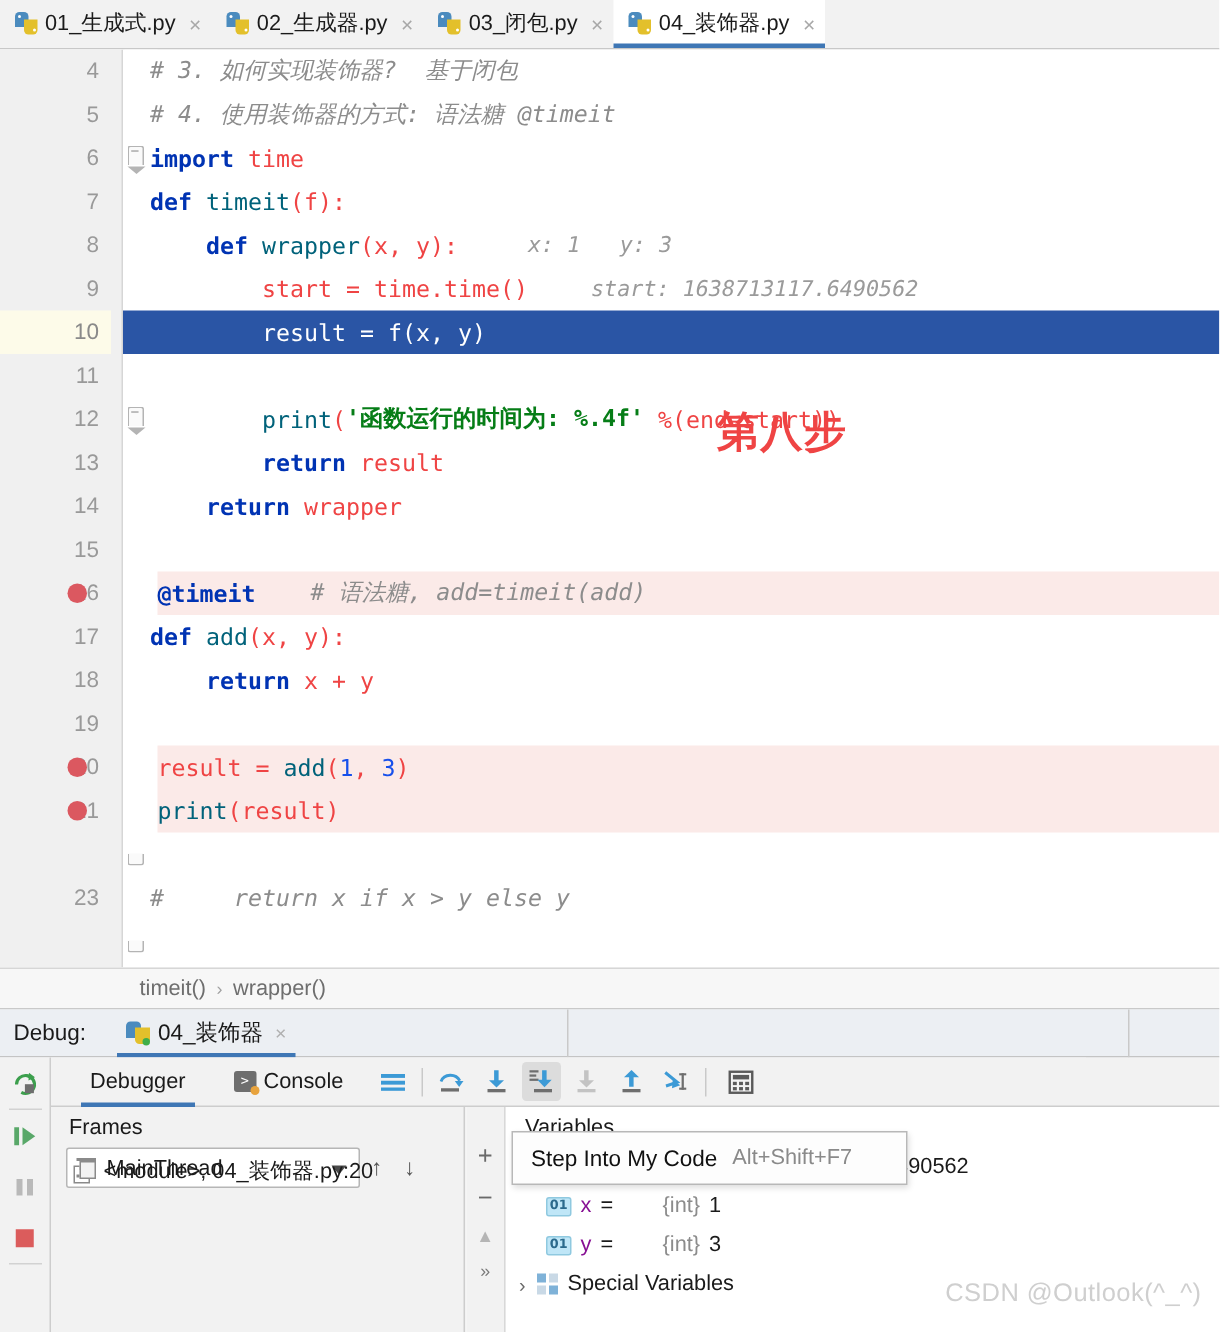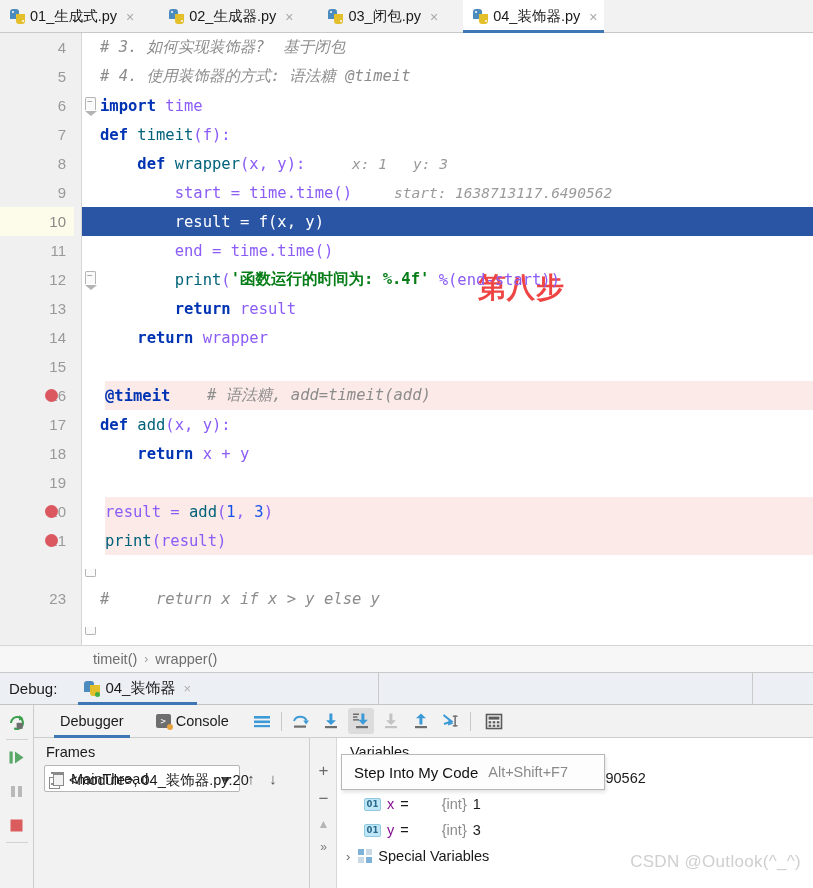--- a/index.html
+++ b/index.html
@@ -11,21 +11,21 @@
     font-family: "Liberation Sans", sans-serif;
     -webkit-font-smoothing: antialiased;
   }
   #app { position: relative; width: 813px; height: 888px; background:#fff; }
 
   
   .tabbar {
     position: absolute; left:0; top:0; width:813px; height:33px;
     background:#f2f2f2;
     border-bottom:1px solid #c8c8c8;
-    display:flex; align-items:flex-start;gap:18px;
+    display:flex; align-items:flex-end;
   }
   .tab {
     height:33px;
     display:flex; align-items:center;
     padding:0 7px 0 10px;
     gap:5px;
     font-size:14.5px; color:#1a1a1a;
     position:relative;
     cursor:default;
     background:transparent;
@@ -84,21 +84,21 @@
   .rowbg.pink { left:105px; width:708px; background:#fbeae8; }
   .rowbg.sel  { left:82px; width:731px; background:#2a55a5; }
   .txt {
     position:absolute; left:105px; top:0; height:29px;
     display:flex; align-items:center; white-space:pre;
   }
   .line.curline .txt { color:#ffffff; }
 
   
   .kw   { color:#0033b3; font-weight:bold; }
-  .pl   { color:#8b5cf6; }
+  .pl   { color:#ef4444; }
   .fn   { color:#00627a; }
   .num  { color:#1750eb; }
   .str  { color:#067d17; font-weight:bold; }
   .cmt  { color:#8c8c8c; font-style:italic; }
   .inlv { color:#9a9a9a; font-style:italic; font-size:14.5px; }
   .selwhite, .line.curline .kw, .line.curline .pl,
   .line.curline .fn, .line.curline .num { color:#ffffff; }
 
   
   .bp {
@@ -389,21 +389,20 @@
 
       <div class="line curline" style="top:174px;">
         <span class="rowbg sel"></span>
         <span class="ln">10</span>
         <span class="txt" style="left:100px;"><span class="selwhite">        result = f(x, y)</span></span>
         <span class="sq" style="left:184px; top:196px; width:56px; background-image:repeating-linear-gradient(135deg,#cfd8ee 0 1.2px, transparent 1.2px 2.6px);"></span>
       </div>
 
       <div class="line" style="top:203px;">
         <span class="ln">11</span>
-        <span class="txt" style="left:100px;"><span class="pl">        end = time.time()</span></span>
       </div>
 
       <div class="line" style="top:232px;">
         <span class="ln">12</span>
         <span class="txt" style="left:100px;"><span class="pl">        </span><span class="fn">print</span><span class="pl">(</span><span class="str">'函数运行的时间为: %.4f'</span><span class="pl"> %(end-start))</span></span>
       </div>
 
       <div class="line" style="top:261px;">
         <span class="ln">13</span>
         <span class="fold end" style="top:275px;"></span>

